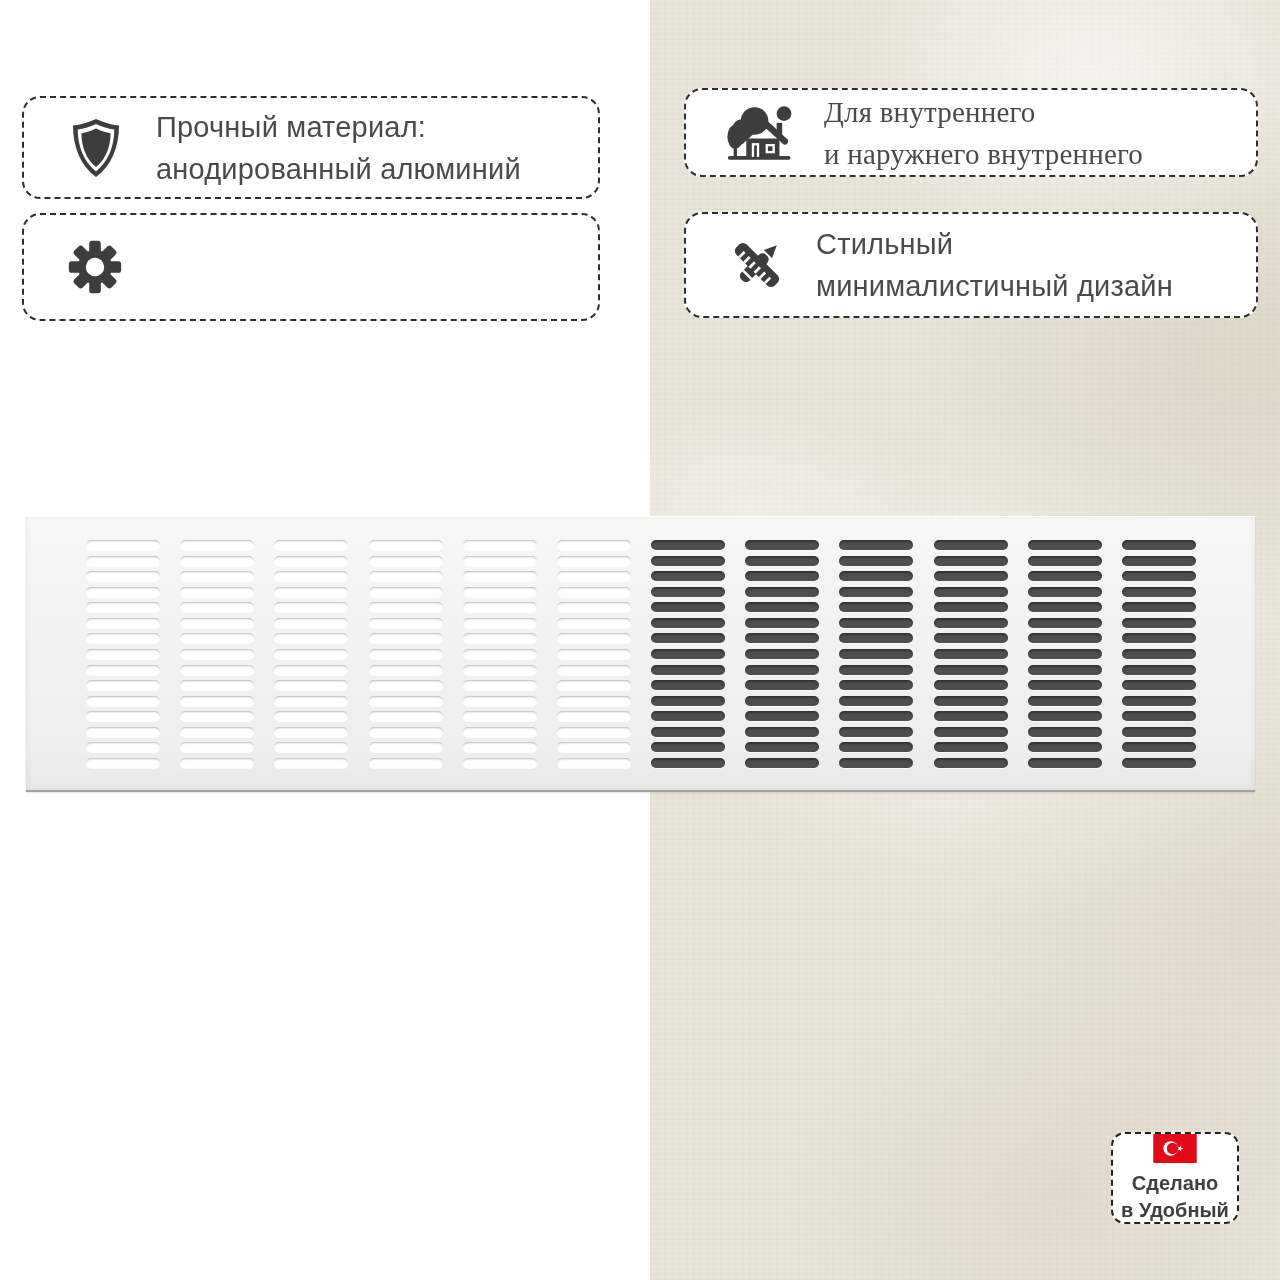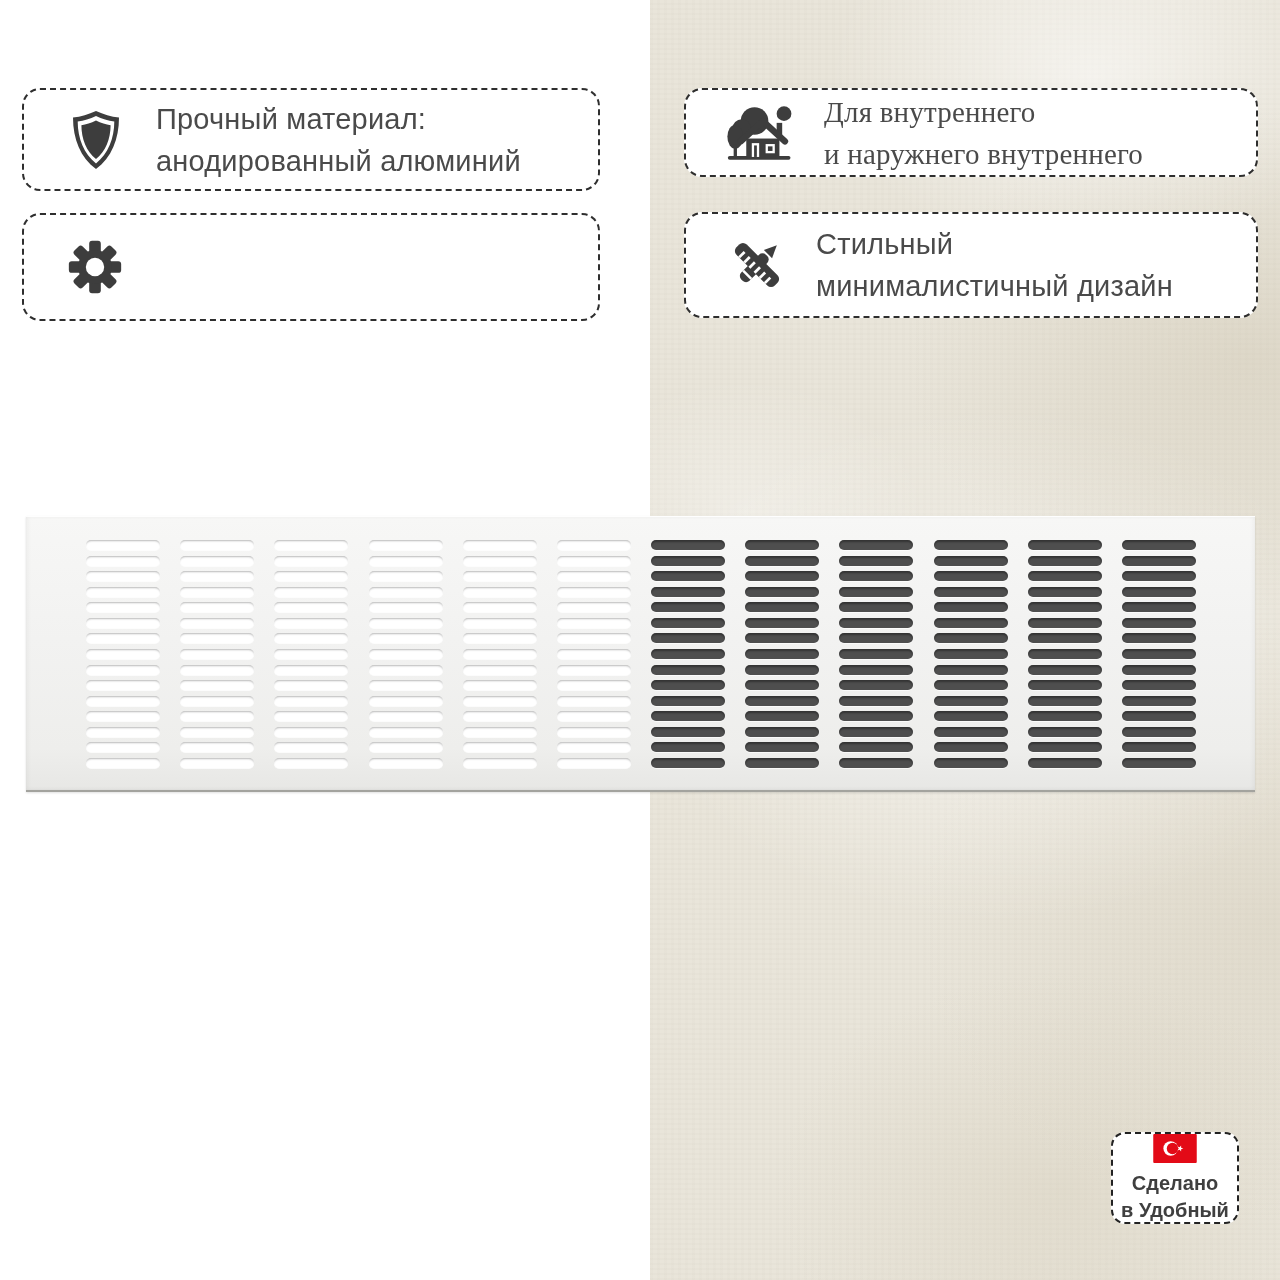--- a/index.html
+++ b/index.html
@@ -76,21 +76,21 @@
   .badge-text{font-size:20px;line-height:24px;font-weight:700;color:#3f3f3f;}
 </style>
 </head>
 <body>
 
 <div class="canvas">
 
   <div class="bg-left"></div>
   <div class="bg-right"></div>
 
-  <div class="feature-box" style="left:22px;top:88px;width:578px;height:103px;">
+  <div class="feature-box" style="left:22px;top:96px;width:578px;height:103px;">
     <span class="feature-icon">
       <svg width="64" height="64" viewBox="0 0 64 64">
         <path fill="#3d3d3d" d="M32 3 C39.5 6.5 47 8.6 55 9.6 C55 31 47.5 50 32 61 C16.5 50 9 31 9 9.6 C17 8.6 24.5 6.5 32 3 Z"></path>
         <path fill="#ffffff" d="M32 8 C38 11 44 12.7 50.3 13.6 C50.3 30.5 44 46 32 55.4 C20 46 13.7 30.5 13.7 13.6 C20 12.7 26 11 32 8 Z"></path>
         <path fill="#3d3d3d" d="M32 12.5 C37 15 42 16.4 46.6 17.2 C46.6 31 41.5 43.5 32 51 C22.5 43.5 17.4 31 17.4 17.2 C22 16.4 27 15 32 12.5 Z"></path>
       </svg>
     </span>
     <div class="feature-text">
       <div>Прочный материал:</div>
       <div>анодированный алюминий</div>

